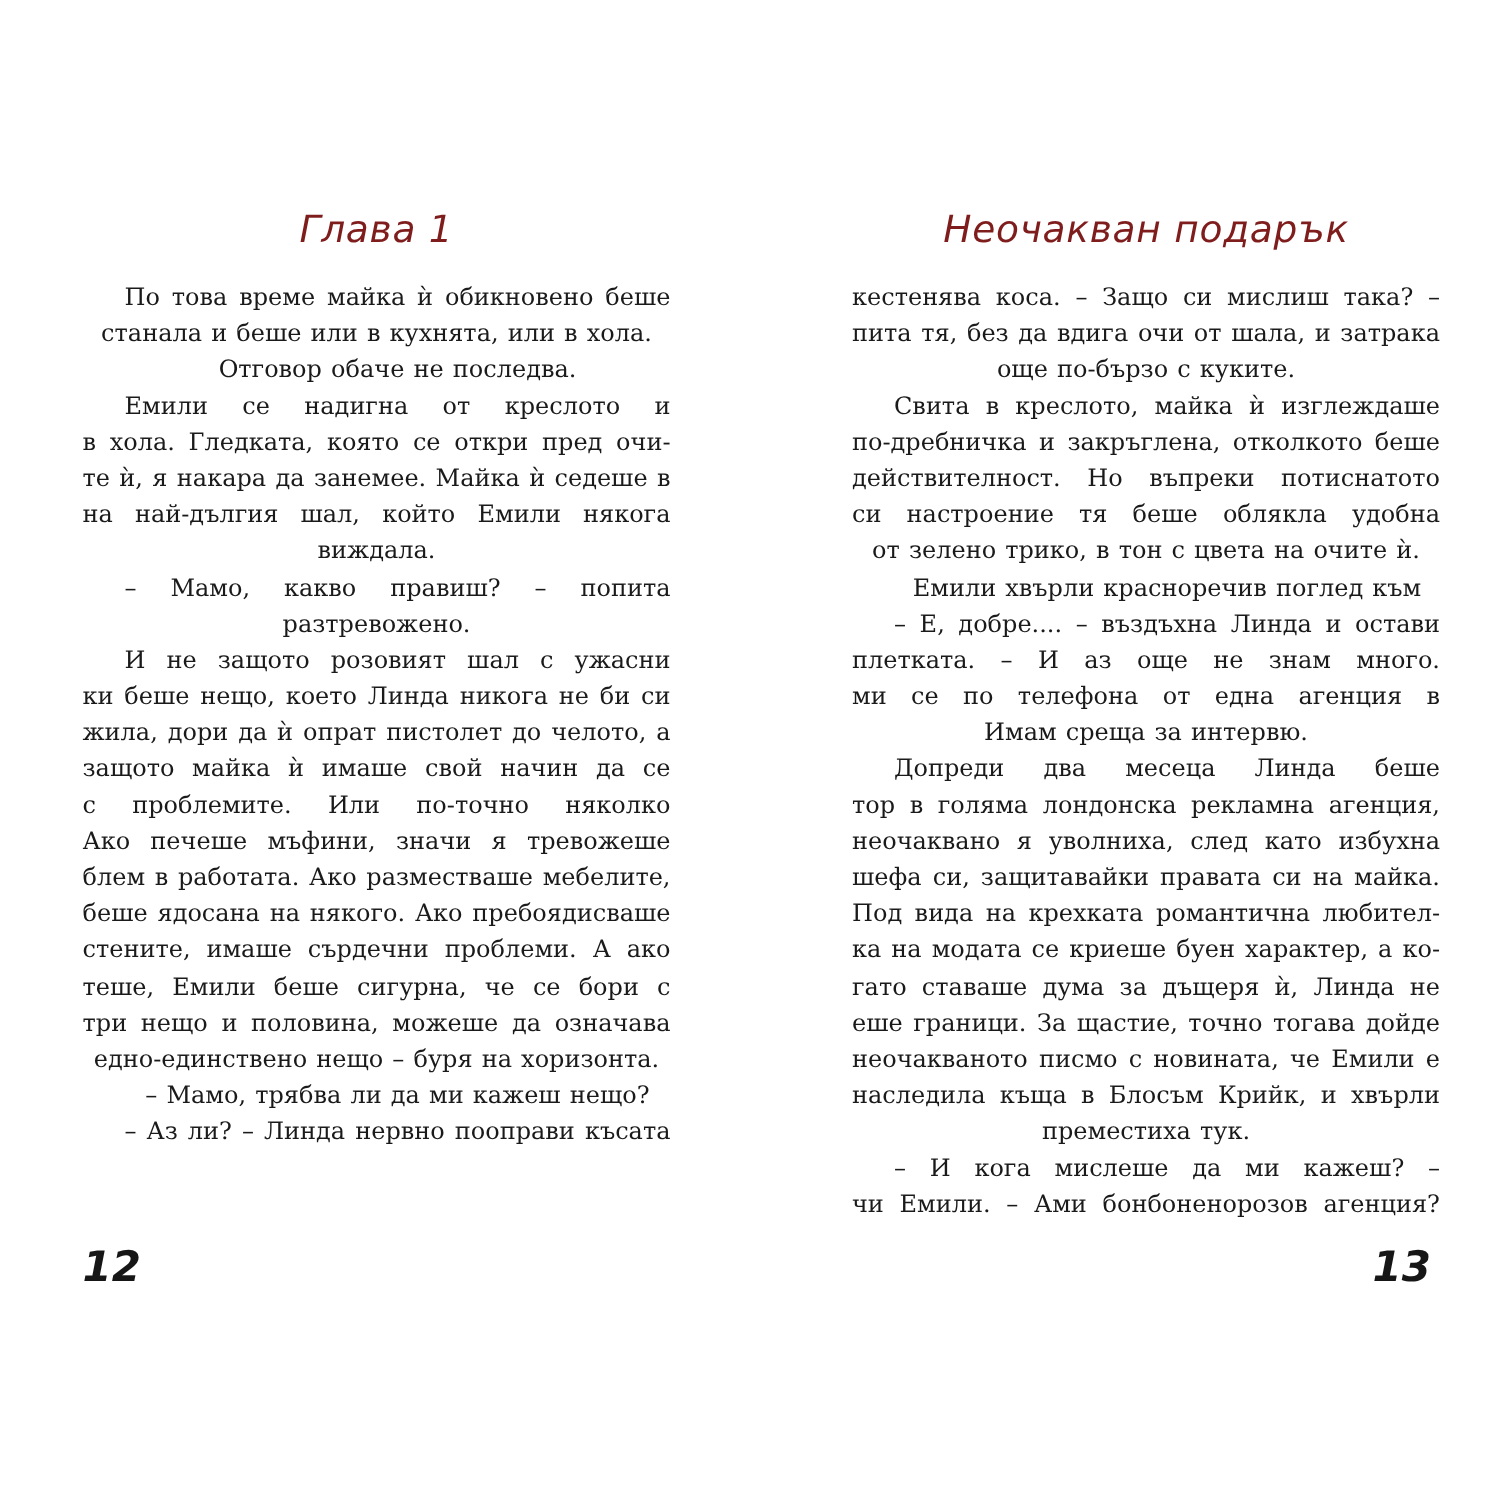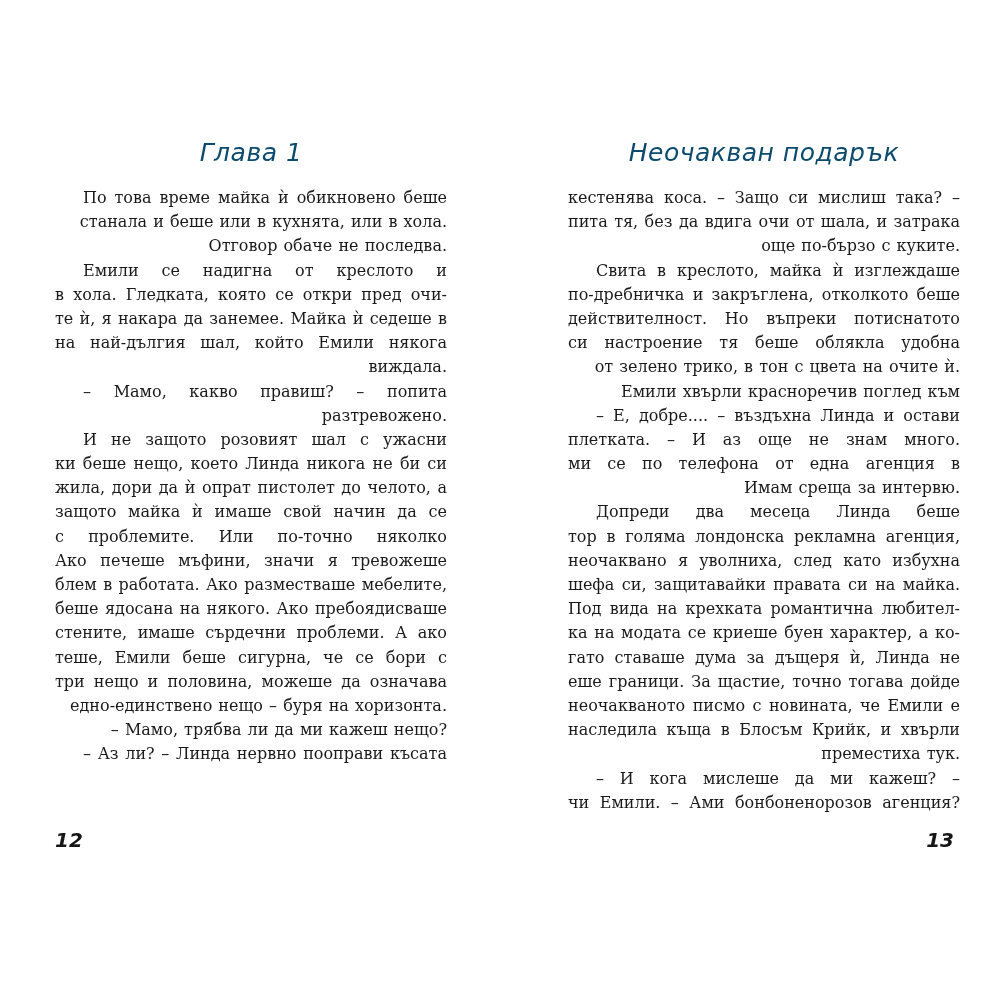--- a/index.html
+++ b/index.html
@@ -27,54 +27,54 @@
   .chapter-header {
     position: absolute;
     top: 138px;
     left: 0;
     width: 100%;
     text-align: center;
     font-family: "DejaVu Sans", sans-serif;
     font-style: italic;
     font-size: 25px;
     letter-spacing: 0.5px;
-    color: #0c4a6e;
+    color: #7f1d1d;
     white-space: nowrap;
   }
 
   .body-text {
     position: absolute;
     top: 186px;
     left: 0;
     width: 100%;
   }
   .line {
     font-size: 16px;
     line-height: 24.2px;
     height: 24.2px;
     white-space: normal;
     overflow: hidden;
-    text-align: right;
+    text-align: center;
     word-spacing: 1px;
   }
   .line.justify {
     text-align: justify;
     text-align-last: justify;
   }
   .line.indent {
     text-indent: 28px;
   }
 
   .page-number {
     position: absolute;
     top: 828px;
     font-family: "DejaVu Sans", sans-serif;
     font-style: italic;
     font-weight: bold;
-    font-size: 20px;
+    font-size: 28px;
     color: #161616;
   }
   .page.left  .page-number { left: 0; }
   .page.right .page-number { right: 6px; text-align: left; }
 </style>
 </head>
 <body>
 
 <div>
 

